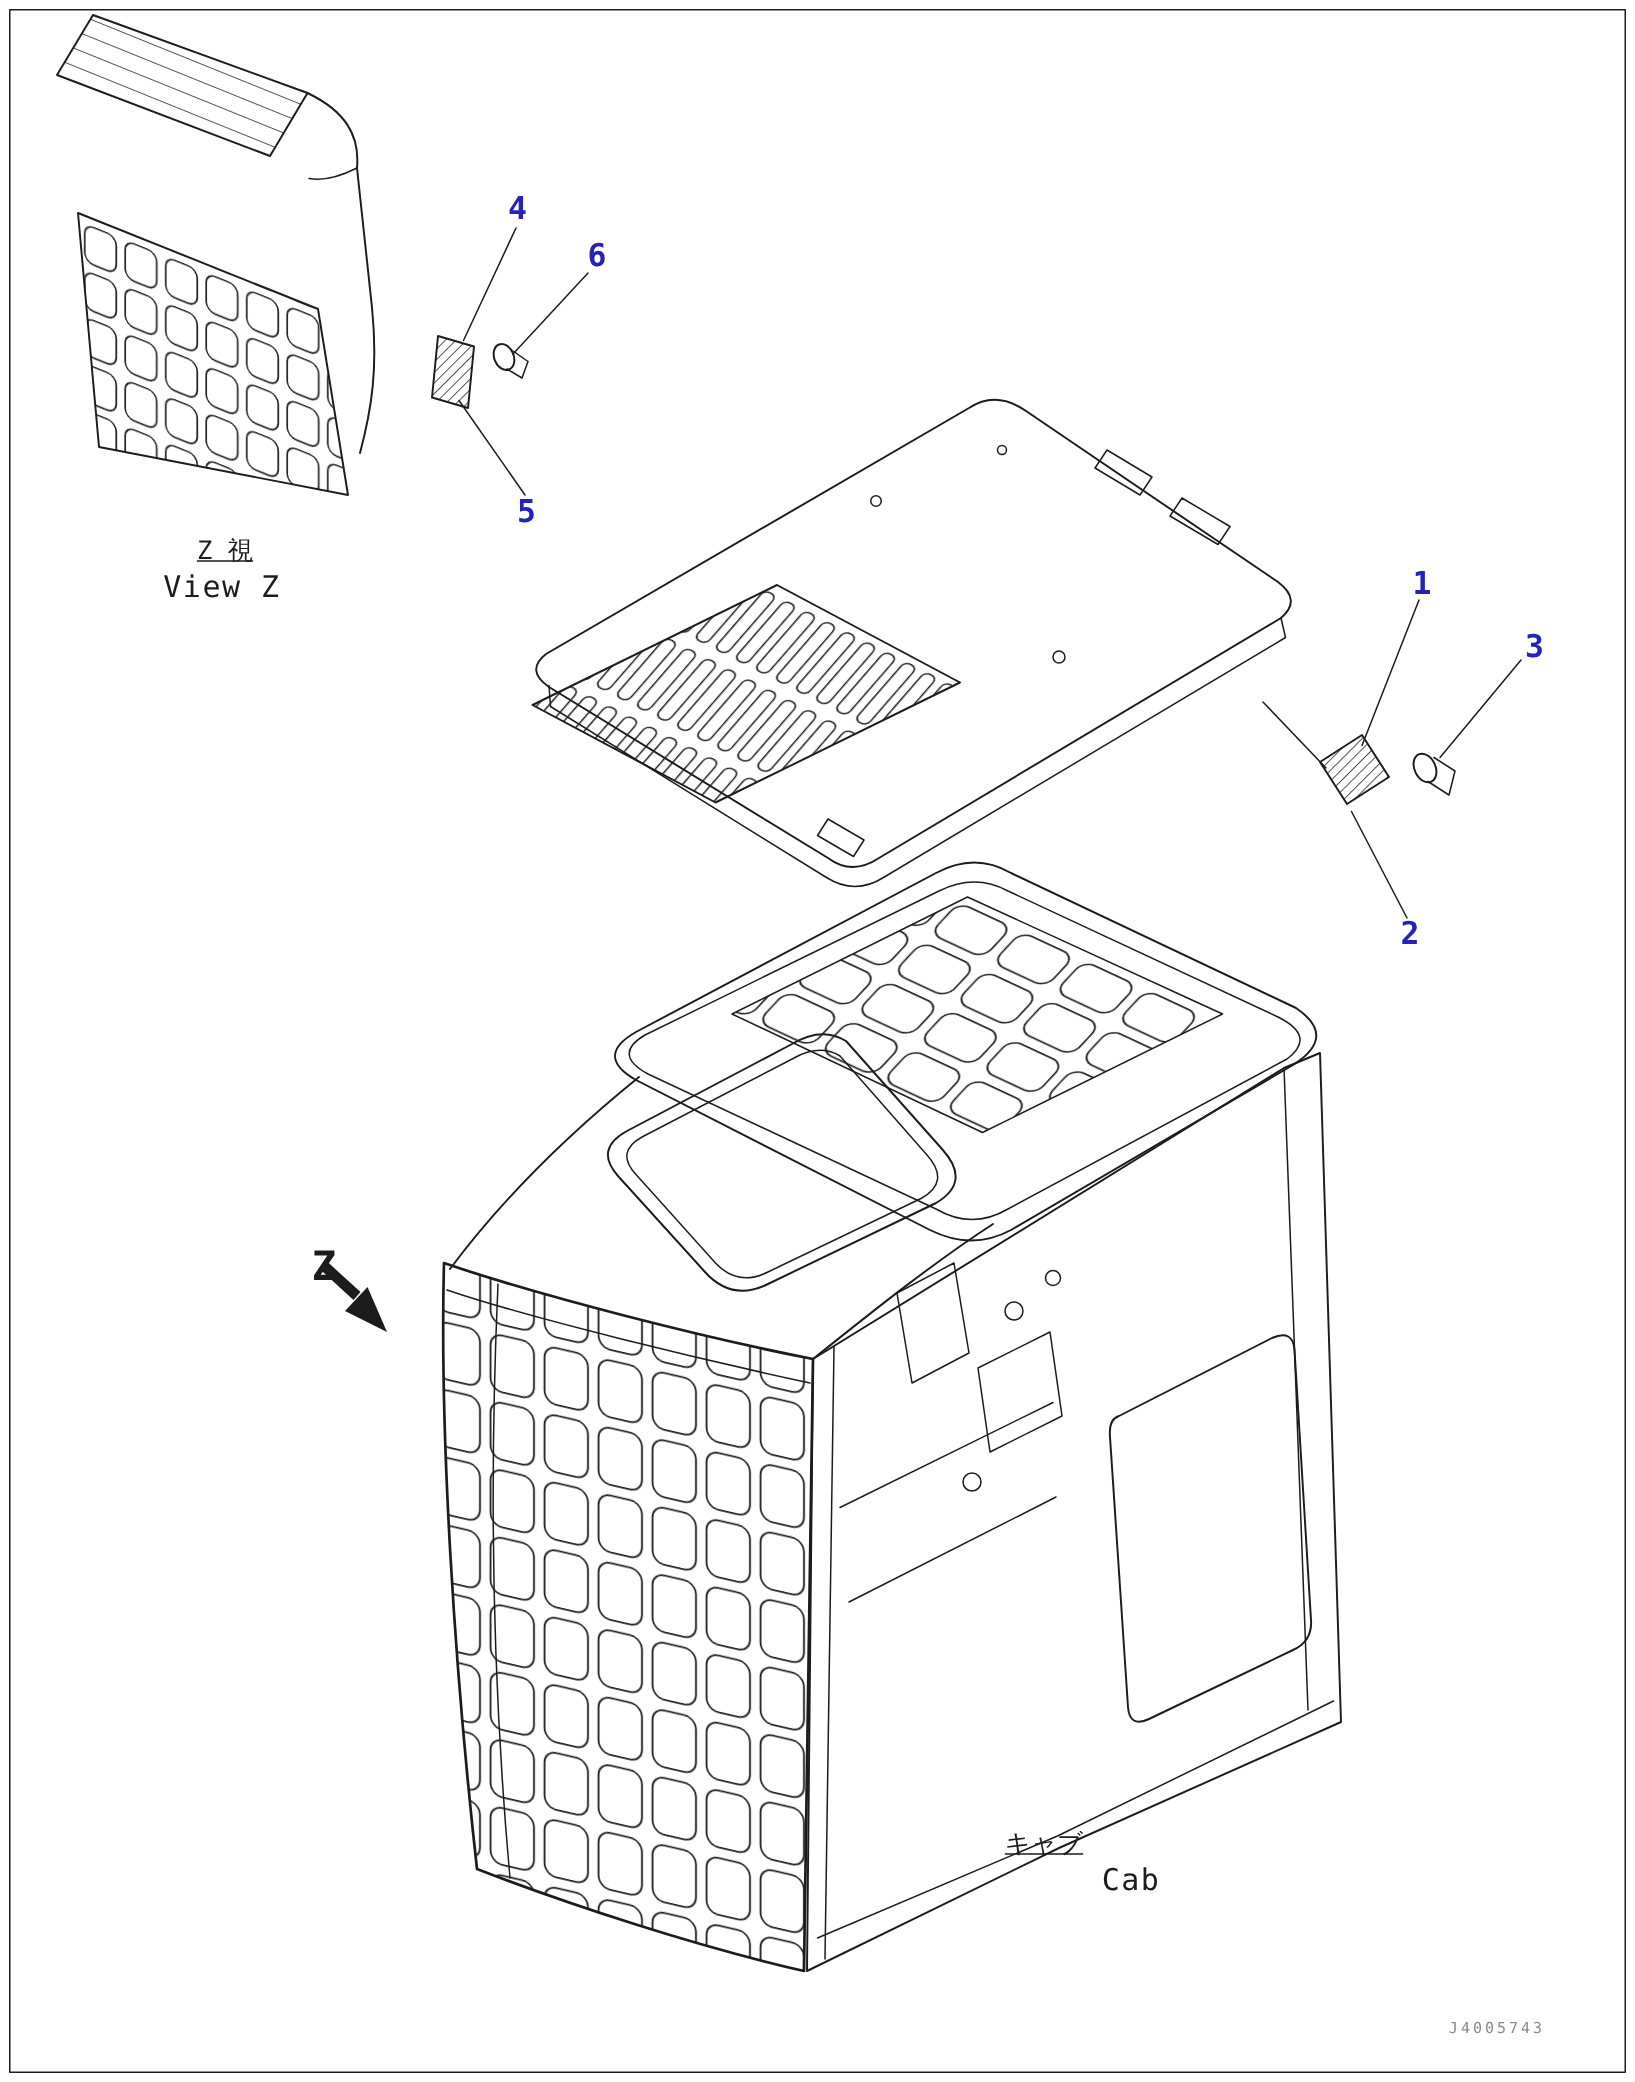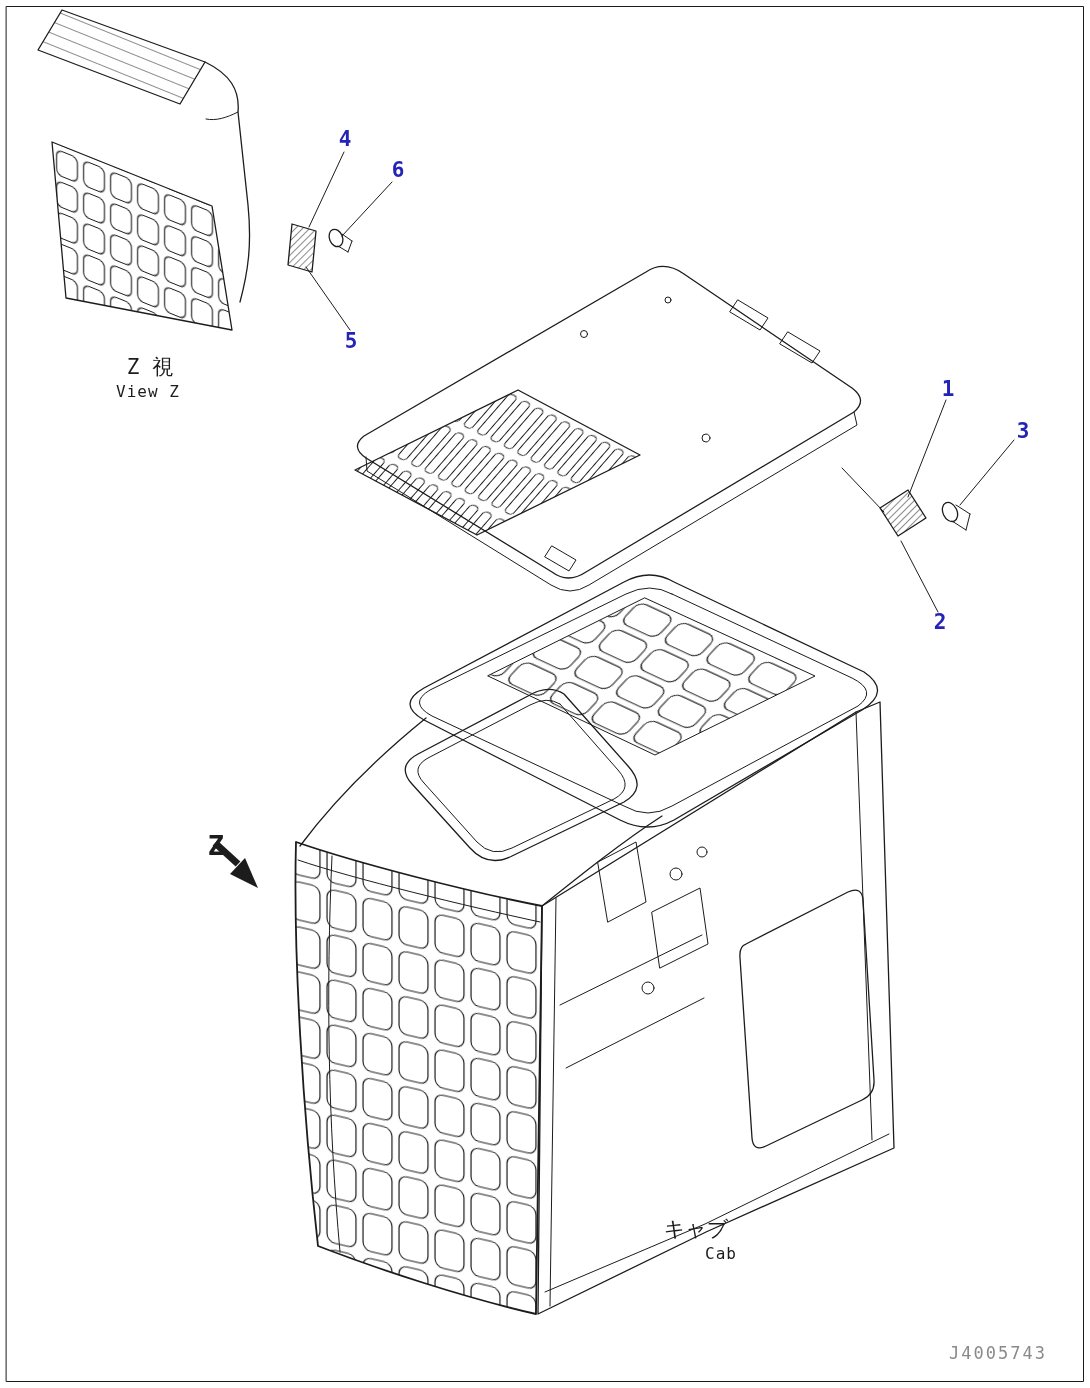--- a/index.html
+++ b/index.html
@@ -6,24 +6,24 @@
   .stage{position:relative;width:1090px;height:1388px;background:var(--background,#ffffff);
          font-family:"DejaVu Sans Mono","Liberation Mono",monospace;overflow:hidden;}
   .stage svg{position:absolute;left:0;top:0;}
   .ln{fill:none;stroke:var(--line,#1c1c1c);stroke-width:1.3;stroke-linejoin:round;stroke-linecap:round;}
   .thin{stroke-width:1;}
   .thick{stroke-width:1.8;}
   .solid{fill:var(--line,#1c1c1c);stroke:none;}
   .lbl{position:absolute;transform:translate(-50%,-50%);color:var(--line,#1c1c1c);white-space:nowrap;}
   .callout{position:absolute;transform:translate(-50%,-50%);color:var(--callout,#2323b8);
            font-weight:bold;font-size:21px;white-space:nowrap;}
-  .jp{font-size:21px;}
-  .en{font-size:16px;letter-spacing:1px;}
+  .jp{font-size:17px;text-decoration:underline;}
+  .en{font-size:20px;letter-spacing:1px;}
   .zletter{font-size:27px;font-weight:bold;}
-  .muted{color:var(--muted_text,#8a8a8a);font-size:17px;letter-spacing:2px;}
+  .muted{color:var(--muted_text,#8a8a8a);font-size:10px;letter-spacing:2px;}
 </style>
 </head>
 <body>
 
 <div class="stage">
 
   <svg width="1090" height="1388" viewBox="0 0 1090 1388">
     <defs>
       <pattern id="p-hatch" width="5" height="5" patternUnits="userSpaceOnUse" patternTransform="rotate(45)">
         <line x1="0" y1="0" x2="0" y2="5" stroke="#1c1c1c" stroke-width="1"></line>
@@ -134,16 +134,16 @@
   <span class="callout" style="left:948px;top:389px">1</span>
   <span class="callout" style="left:1023px;top:431px">3</span>
   <span class="callout" style="left:940px;top:622px">2</span>
 
   <span class="lbl jp" style="left:150px;top:367px">Z 視</span>
   <span class="lbl en" style="left:148px;top:391px">View Z</span>
 
   <span class="lbl zletter" style="left:216px;top:845px">Z</span>
 
   <span class="lbl jp" style="left:696px;top:1229px">キャブ</span>
-  <span class="lbl en" style="left:721px;top:1253px">Cab</span>
+  <span class="lbl en" style="left:754px;top:1253px">Cab</span>
 
   <span class="lbl muted" style="left:998px;top:1353px">J4005743</span>
 </div>
 
 </body></html>

